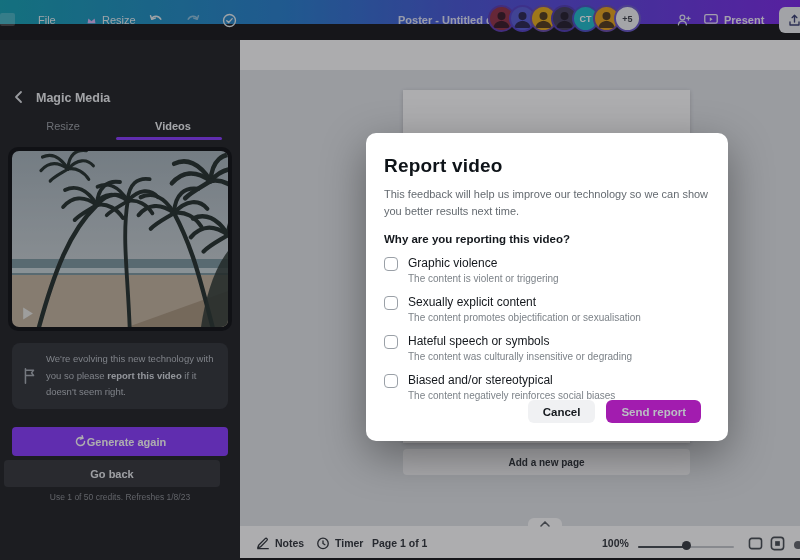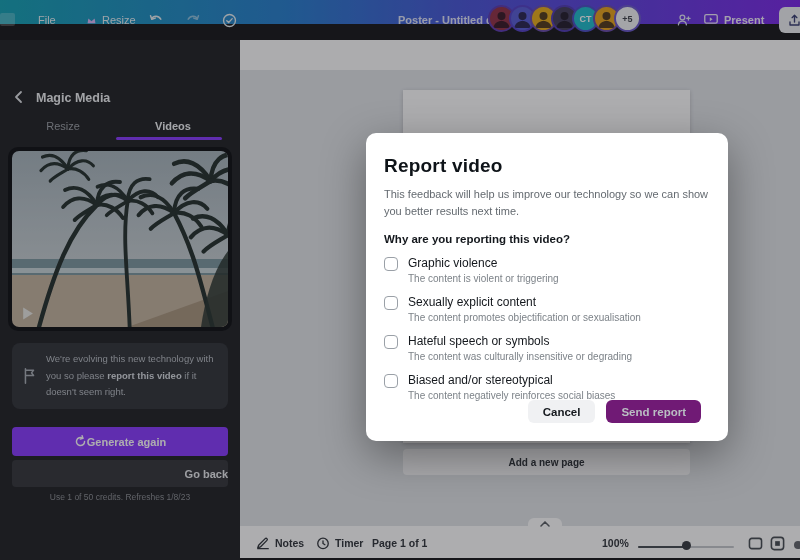--- a/index.html
+++ b/index.html
@@ -40,22 +40,22 @@
   #play-icon { position:absolute; left:12px; bottom:10px; opacity:.8; }
 
   #notice-box { position:absolute; left:12px; top:303px; width:216px; height:66px;
     background:#34373c; border-radius:8px; display:flex; align-items:center; padding:8px 10px 8px 10px; gap:9px; }
   #notice-text { font-size:9.5px; line-height:1.75; color:#b9bec4; }
   #notice-text b { color:#d7dbe0; }
 
   #generate-btn { position:absolute; left:12px; top:387px; width:216px; height:29px;
     background:#8b3dff; border-radius:4px; display:flex; align-items:center; justify-content:center;
     color:#ffffff; font-size:11px; font-weight:bold; cursor:pointer; }
-  #goback-btn { position:absolute; left:12px; top:420px; width:216px; height:27px;
-    background:#37393e; border-radius:4px; display:flex; align-items:center; justify-content:flex-end;
+  #goback-btn { position:absolute; left:4px; top:420px; width:216px; height:27px;
+    background:#37393e; border-radius:4px; display:flex; align-items:center; justify-content:center;
     color:#e8eaed; font-size:11px; font-weight:bold; cursor:pointer; }
   #credits { position:absolute; left:0; top:452px; width:240px; text-align:center; font-size:8.5px; color:#8d9095; }
 
   
   #canvas { left:240px; top:40px; width:560px; height:486px; background:#e2e5e9; z-index:0; }
   #ctx-toolbar { position:absolute; left:0; top:0; width:560px; height:30px; background:#fdfdfe; }
   #page { position:absolute; left:163px; top:50px; width:287px; height:353px; background:#ffffff;
     box-shadow:0 1px 4px rgba(0,0,0,.18); }
   #addpage-btn { position:absolute; left:163px; top:409px; width:287px; height:26px; background:#fafbfc;
     border-radius:4px; display:flex; align-items:center; justify-content:center;
@@ -82,21 +82,21 @@
   #modal-question { margin-top:13px; font-size:11.5px; font-weight:bold; color:#14181d; }
   .option-row { display:flex; gap:10px; margin-top:11px; }
   .checkbox { width:14px; height:14px; min-width:14px; margin-top:1px; border:1.6px solid #9aa0a7;
     border-radius:4px; background:#fff; cursor:pointer; }
   .option-label { font-size:12px; color:#14181d; cursor:pointer; }
   .option-desc { margin-top:3px; font-size:10px; color:#7c8288; }
   #modal-buttons { position:absolute; right:27px; top:267px; display:flex; gap:11px; }
   .modal-btn { height:23px; padding:0 15px; border:none; border-radius:6px; font-size:11.5px; font-weight:bold;
     font-family:inherit; display:flex; align-items:center; cursor:pointer; }
   #cancel-btn { background:#f0f1f3; color:#15191e; }
-  #send-btn { background:#701a75; color:#babec3; cursor:default; }
+  #send-btn { background:#a21caf; color:#babec3; cursor:default; }
 
   svg { display:block; }
 </style>
 </head>
 <body>
 
 <div id="stage">
 
   <div id="topbar" class="abs">
     <div id="tb-fragment" class="abs"></div>

